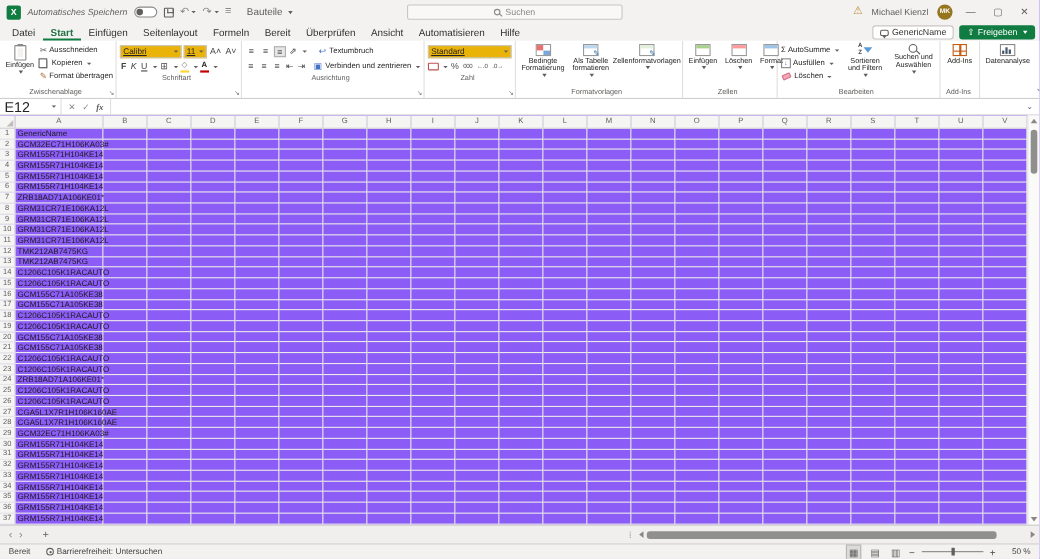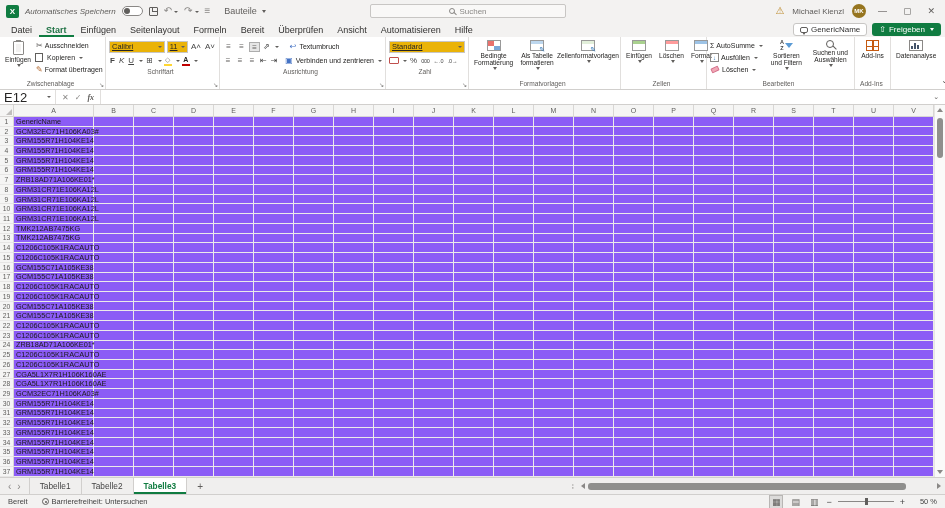--- a/index.html
+++ b/index.html
@@ -1435,25 +1435,20 @@
     <div class="sarrow" style="bottom:0">
         <span class="tri-dn"></span>
       </div>
   </div>
 
   <div class="tabsrow">
     <div class="snav">
       <span>‹</span>
       <span>›</span>
     </div>
-    <div class="sheettabs">
-        <div class="stab">Tabelle1</div>
-        <div class="stab">Tabelle2</div>
-        <div class="stab active">Tabelle3</div>
-      </div>
     <div class="addsheet">+</div>
     <div class="splitter">⁞</div>
     <div class="hscroll">
       <span class="tri-l"></span>
       <div class="htrack">
           <div class="hthumb"></div>
         </div>
       <span class="tri-r"></span>
     </div>
   </div>

